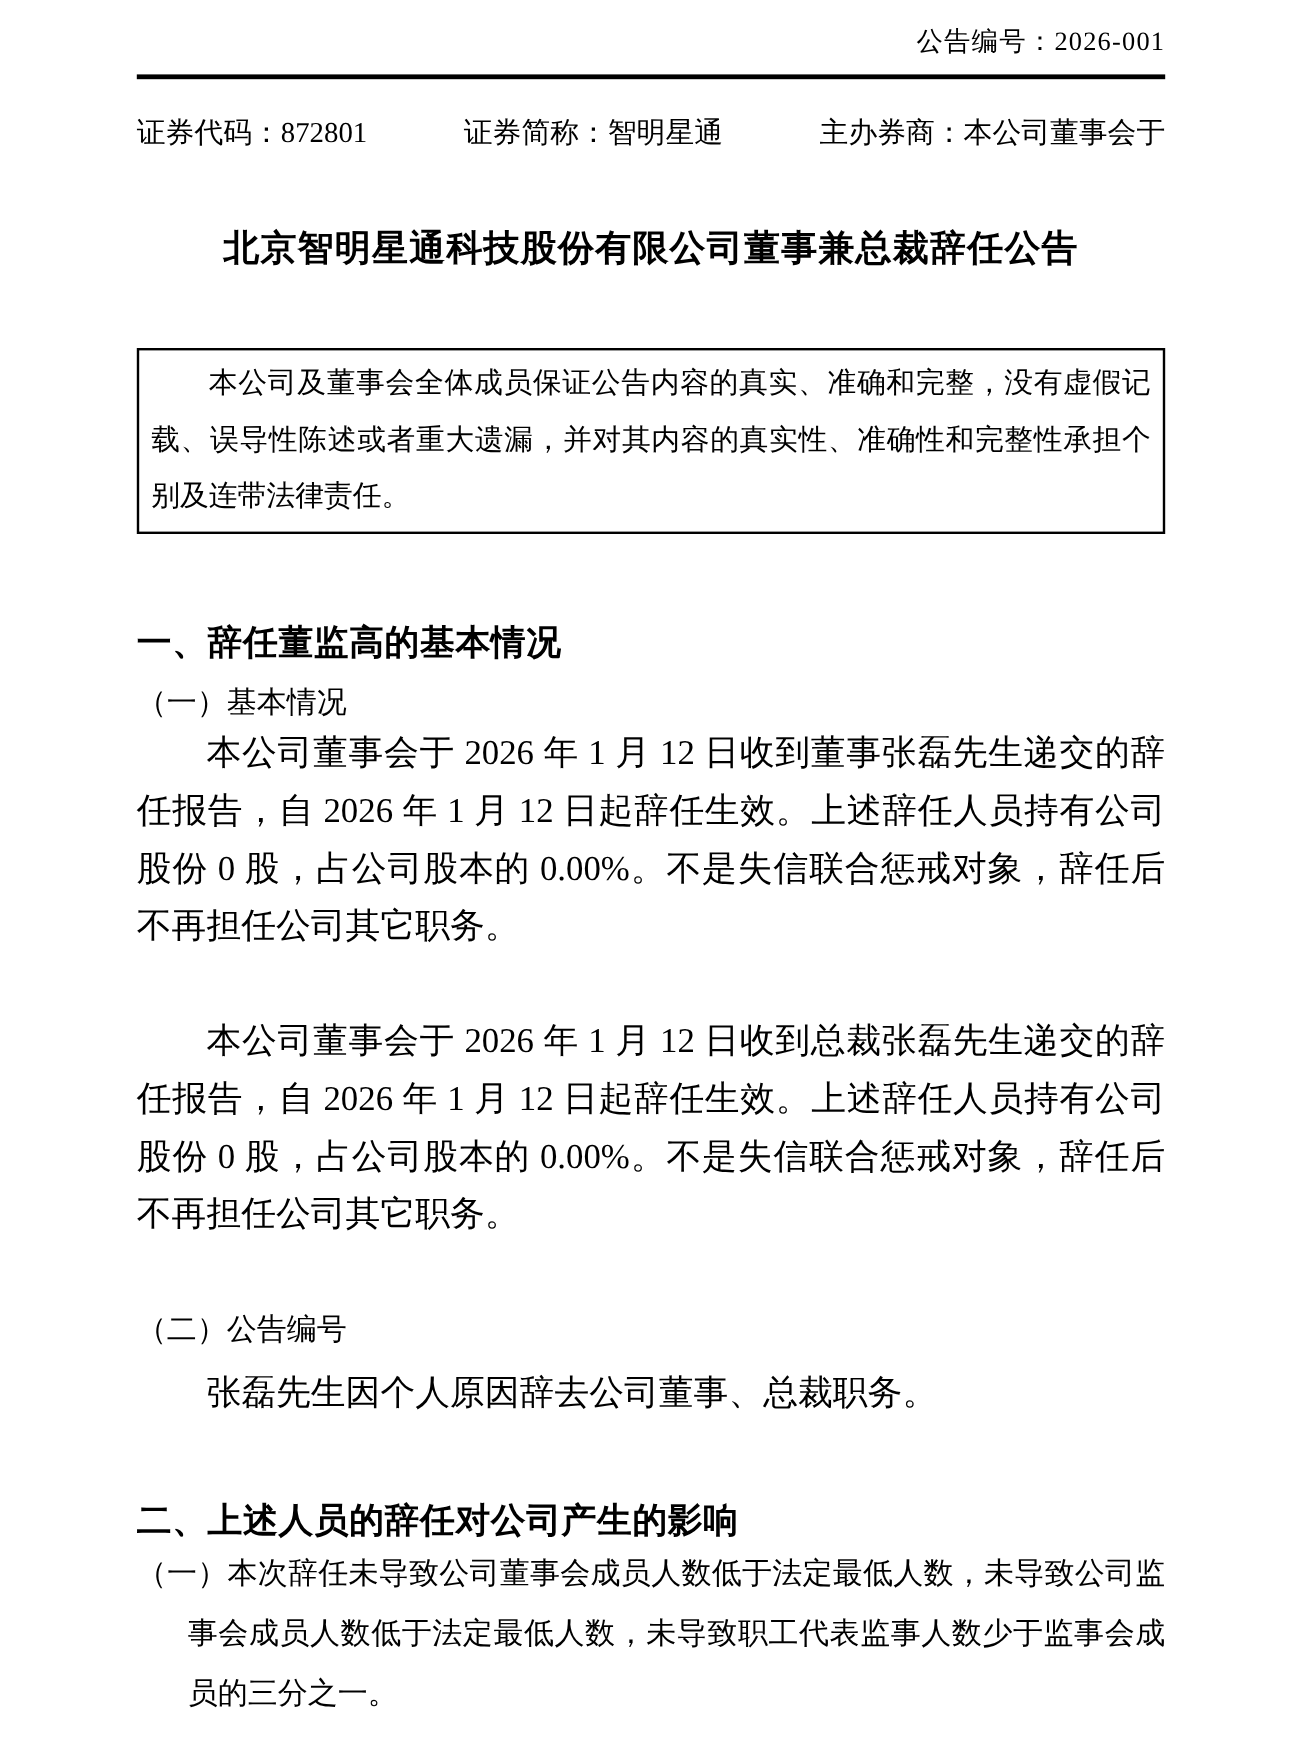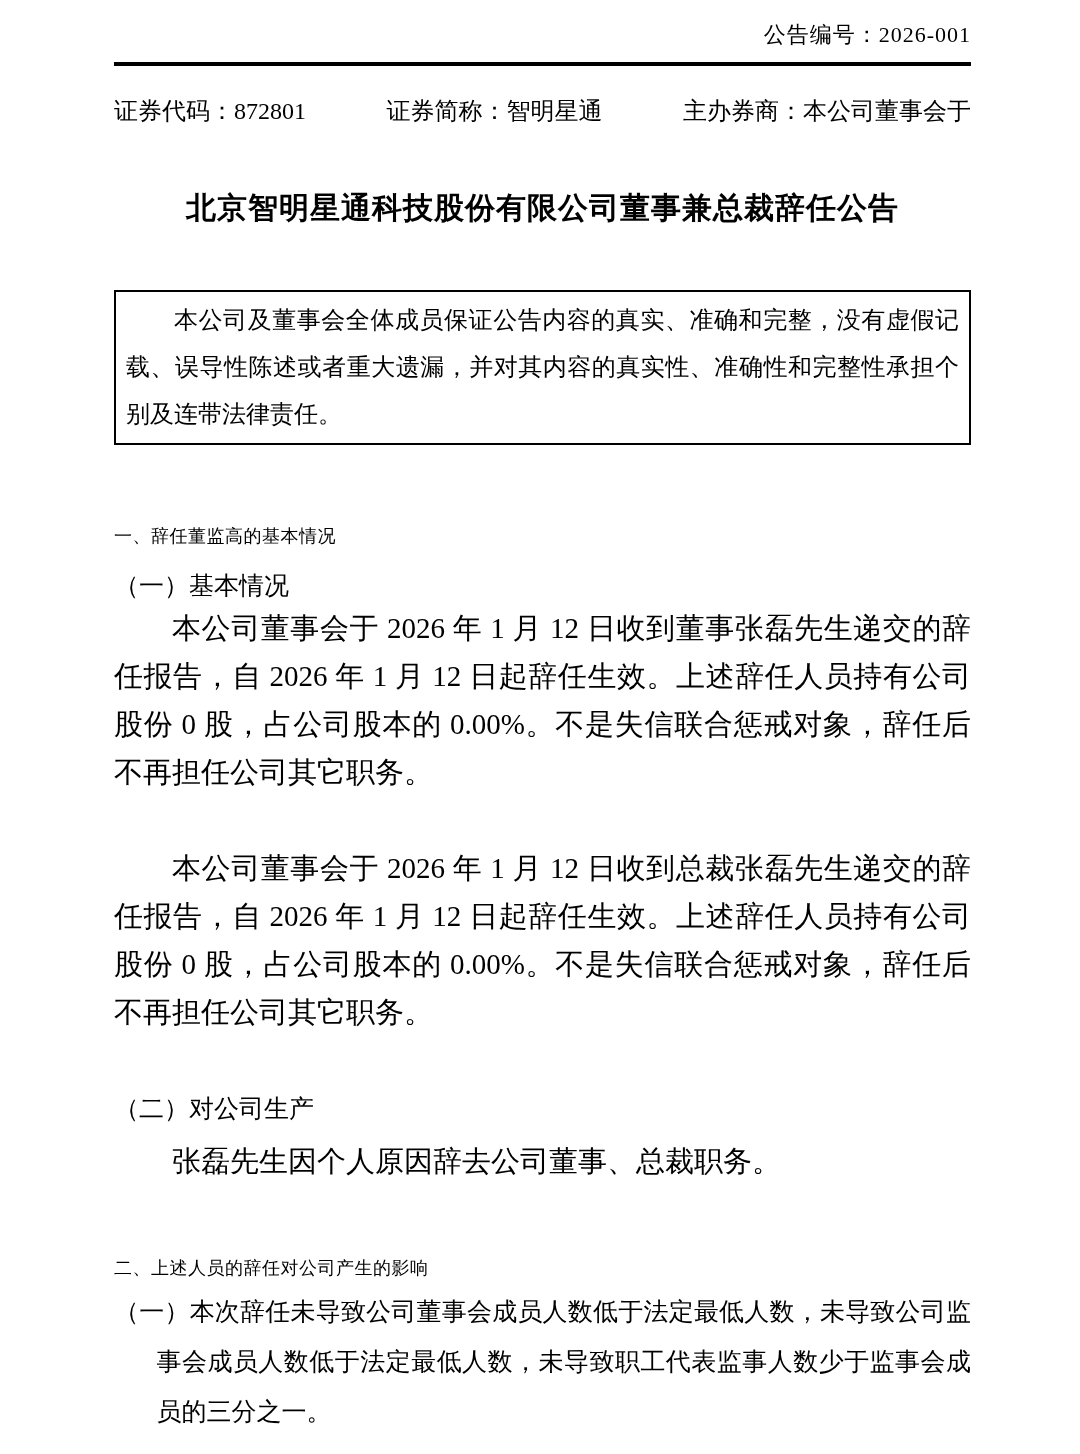--- a/index.html
+++ b/index.html
@@ -44,23 +44,23 @@
   .declaration-box {
     margin-top: 62px;
     border: 2px solid #000000;
     padding: 5px 10px;
     font-size: 24px;
     line-height: 47px;
     text-align: justify;
     text-indent: 2em;
   }
   .sec-heading {
-    font-size: 18px;
+    font-size: 29px;
     line-height: 34px;
-    font-weight: 400;
+    font-weight: 700;
     letter-spacing: 0.5px;
   }
   .sec-1 { margin-top: 74px; }
   .sec-2 { margin-top: 66px; }
   .sub-heading {
     font-size: 25px;
     line-height: 33px;
     font-weight: 400;
   }
   .sub-1a { margin-top: 16px; }
@@ -107,21 +107,21 @@
   </div>
 
   <h2 class="sec-heading sec-1">一、辞任董监高的基本情况</h2>
 
   <div class="sub-heading sub-1a">（一）基本情况</div>
 
   <p class="para para-1">本公司董事会于 2026 年 1 月 12 日收到董事张磊先生递交的辞任报告，自 2026 年 1 月 12 日起辞任生效。上述辞任人员持有公司股份 0 股，占公司股本的 0.00%。不是失信联合惩戒对象，辞任后不再担任公司其它职务。</p>
 
   <p class="para para-2">本公司董事会于 2026 年 1 月 12 日收到总裁张磊先生递交的辞任报告，自 2026 年 1 月 12 日起辞任生效。上述辞任人员持有公司股份 0 股，占公司股本的 0.00%。不是失信联合惩戒对象，辞任后不再担任公司其它职务。</p>
 
-  <div class="sub-heading sub-1b">（二）对公司生产</div>
+  <div class="sub-heading sub-1b">（二）公告编号</div>
 
   <p class="para para-reason">张磊先生因个人原因辞去公司董事、总裁职务。</p>
 
   <h2 class="sec-heading sec-2">二、上述人员的辞任对公司产生的影响</h2>
 
   <p class="hang-item">（一）本次辞任未导致公司董事会成员人数低于法定最低人数，未导致公司监事会成员人数低于法定最低人数，未导致职工代表监事人数少于监事会成员的三分之一。</p>
 
   <div class="sub-heading sub-2b">（二）准确和完整、经营上的影响</div>
 
   <p class="para para-final">张磊先生的辞职不会对公司生产、经营产生不利影响。公司及董事会对张磊先生任职期间为公司发展所做出的贡献表示衷心的感谢！</p>

